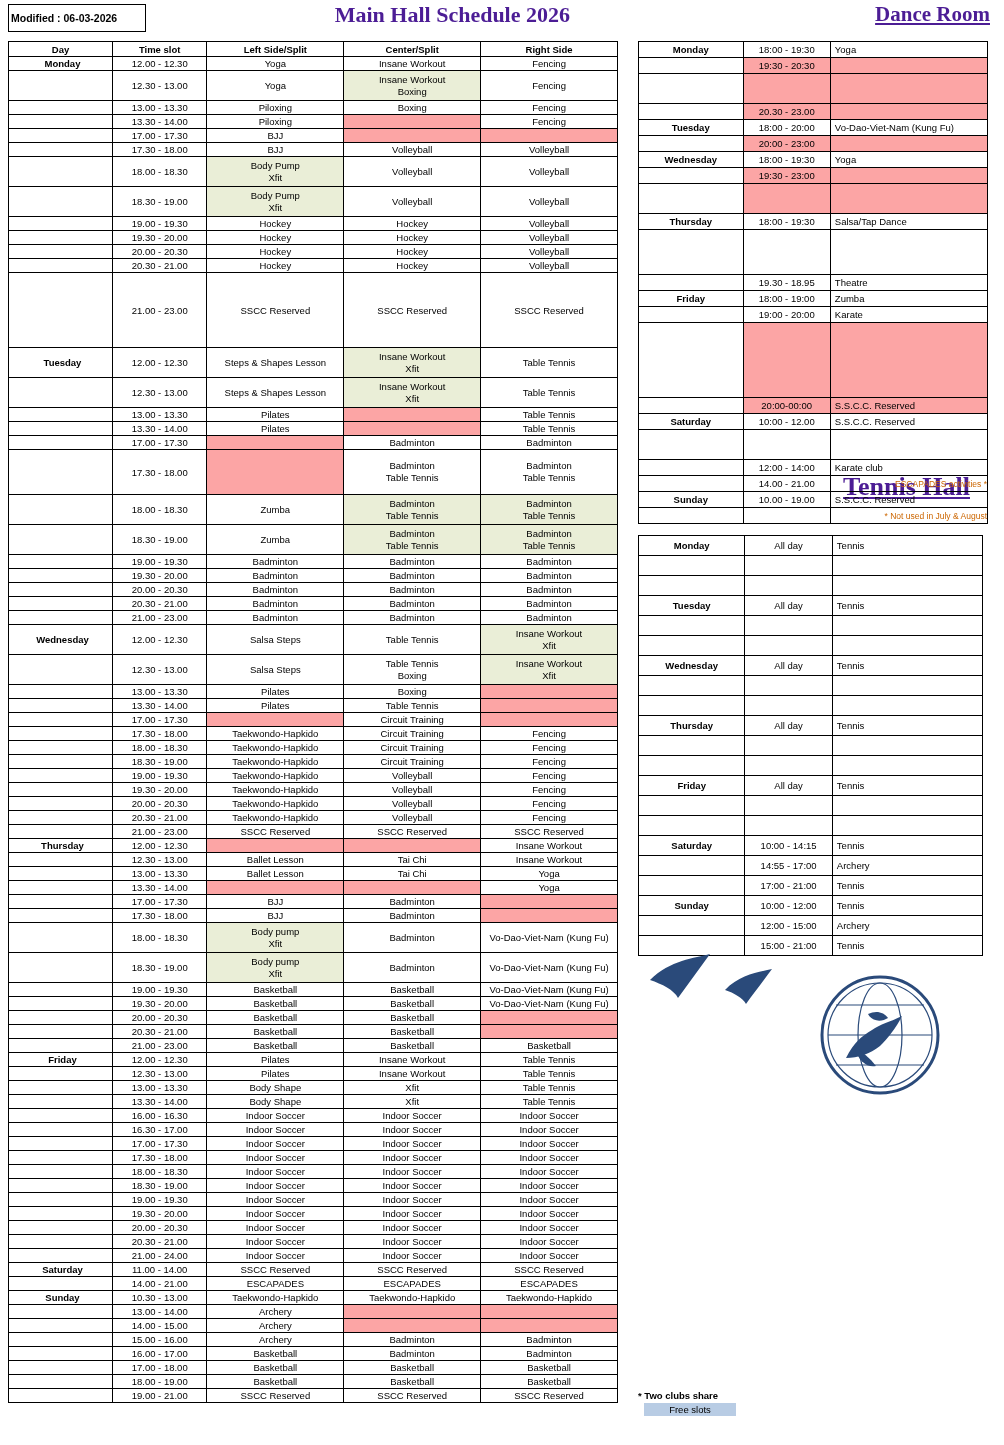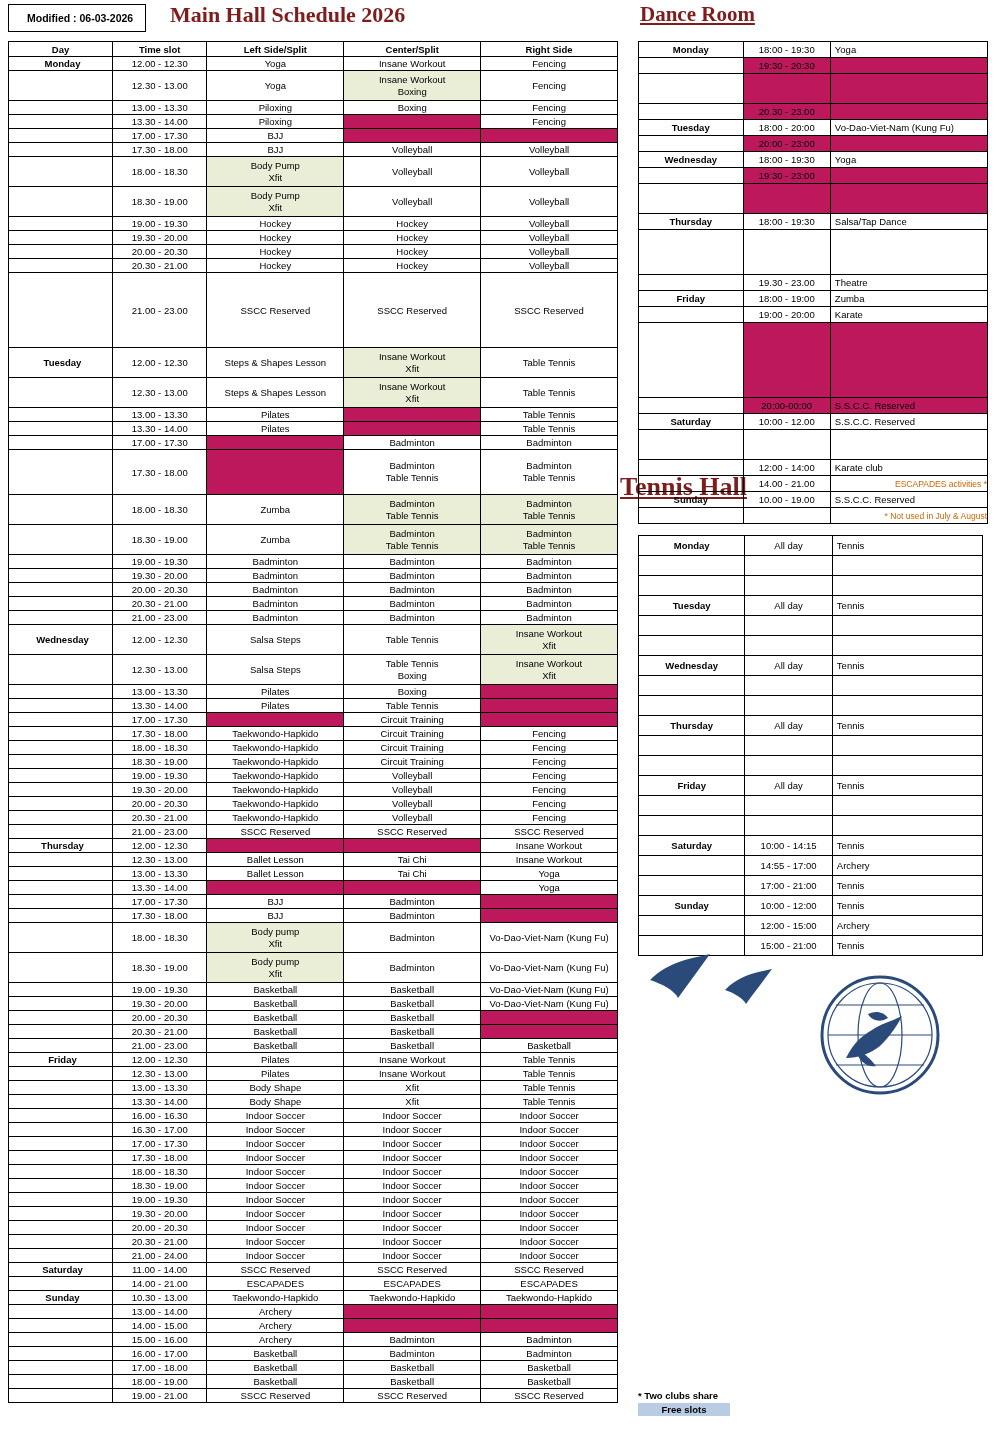--- a/index.html
+++ b/index.html
@@ -4,44 +4,44 @@
 <style>
   html,body{margin:0;padding:0;}
   body{
     width:1004px;height:1445px;background:#ffffff;
     font-family:"Liberation Sans", sans-serif;
     font-size:10px;color:#000;position:relative;overflow:hidden;
   }
   .modified-box{
     position:absolute;left:8px;top:4px;width:138px;height:28px;
     border:1px solid #000;display:flex;align-items:center;
-    padding-left:18px;box-sizing:border-box;
+    padding-left:2px;box-sizing:border-box;
     font-weight:bold;font-size:10.5px;
   }
   .title{
-    position:absolute;color:#7f1d1d;font-weight:bold;
+    position:absolute;color:#4c1d95;font-weight:bold;
     font-family:"Liberation Serif", serif;
-    text-align:left;
+    text-align:right;
   }
   #main-title{left:170px;top:2px;width:400px;font-size:22px;}
   #dance-title{left:640px;top:2px;width:350px;font-size:21px;text-decoration:underline;}
   #tennis-title{left:620px;top:472px;width:350px;font-size:26px;text-decoration:underline;}
 
   table{border-collapse:collapse;}
   td,th{border:1px solid #000;padding:0;font-size:9.5px;font-weight:normal;}
 
   
   #main-hall{position:absolute;left:8px;top:41px;width:610px;}
   #main-hall td{height:13px;text-align:center;vertical-align:middle;}
   #main-hall thead td{font-weight:bold;height:14px;}
   .c-day{width:93px;text-align:left;padding-left:4px !important;font-weight:bold;}
   .c-day.hdr{text-align:center;padding-left:0 !important;}
   .c-time{width:88px;}
   .c-col{width:128px;}
-  .blue{background:#be185d;}
+  .blue{background:#fca5a5;}
   .green{background:#eaeed7;}
   .tall2{height:29px !important;}
   .tall3{height:44px !important;}
   .tallbig{height:74px !important;}
   .twoline{line-height:1.25;}
   .grp-top td{border-top:1px solid #000;}
 
   
   #dance-room{position:absolute;left:638px;top:41px;width:350px;}
   #dance-room td{height:15px;vertical-align:middle;}
@@ -54,21 +54,21 @@
   #tennis-hall td{height:19px;vertical-align:middle;}
   .t-day{width:110px;text-align:center;font-weight:bold;}
   .t-time{width:92px;text-align:center;}
   .t-act{width:155px;text-align:left;padding-left:4px !important;margin-left:48px;}
 
   
   #legend{position:absolute;left:638px;top:1388px;width:200px;font-size:9.5px;}
   .legend-row{display:flex;align-items:center;height:14px;}
   .legend-star{font-weight:bold;}
   .legend-swatch{display:inline-block;width:92px;height:13px;background:#b8cce4;
-    text-align:center;font-weight:bold;font-size:9.5px;line-height:13px;}
+    text-align:center;font-weight:normal;font-size:9.5px;line-height:13px;margin-left:6px;}
 
   
   #logo{position:absolute;left:640px;top:950px;width:340px;height:150px;}
 </style>
 </head>
 <body>
 
 <div class="modified-box">
   <span>Modified : 06-03-2026</span>
 </div>
@@ -730,21 +730,21 @@
         <td class="d-time ">18:00 - 19:30</td>
         <td class="d-act ">Salsa/Tap Dance</td>
       </tr>
       <tr>
         <td class="d-day tall3"></td>
         <td class="d-time tall3"></td>
         <td class="d-act tall3"></td>
       </tr>
       <tr>
         <td class="d-day "></td>
-        <td class="d-time ">19.30 - 23.00</td>
+        <td class="d-time ">19.30 - 18.95</td>
         <td class="d-act ">Theatre</td>
       </tr>
       <tr>
         <td class="d-day ">Friday</td>
         <td class="d-time ">18:00 - 19:00</td>
         <td class="d-act ">Zumba</td>
       </tr>
       <tr>
         <td class="d-day "></td>
         <td class="d-time ">19:00 - 20:00</td>

